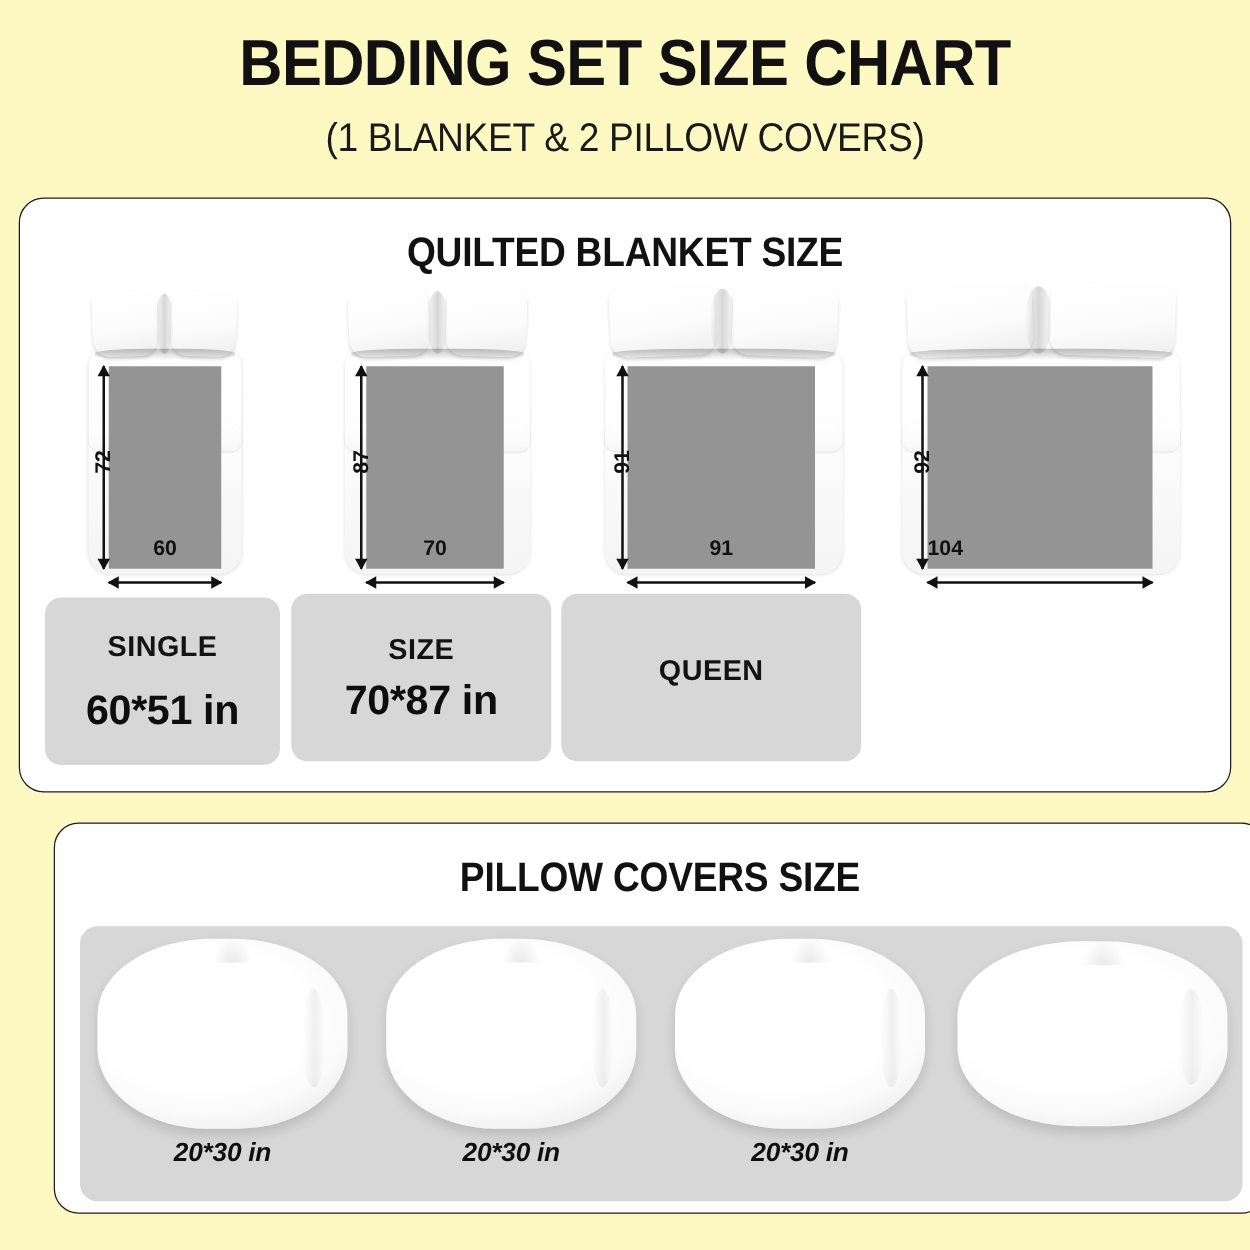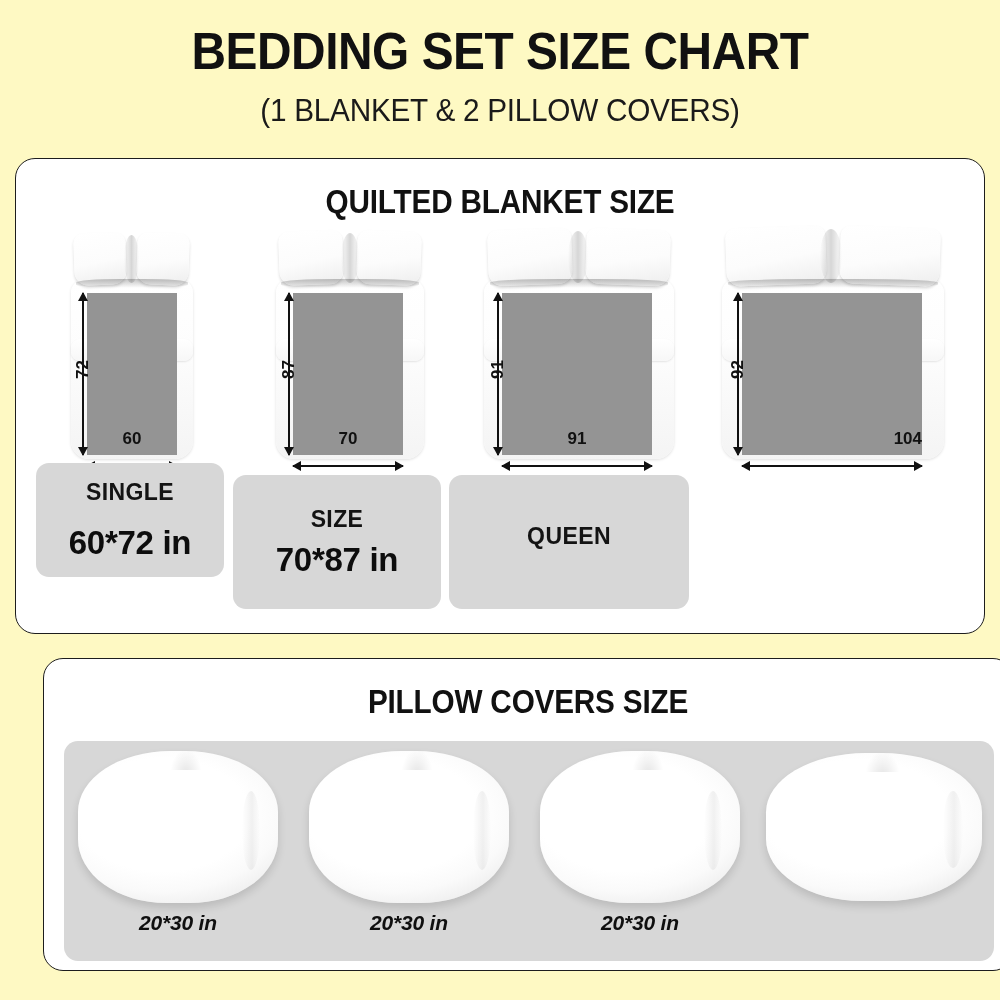--- a/index.html
+++ b/index.html
@@ -262,29 +262,29 @@
             <div class="line"></div>
               <div class="ah-top"></div>
               <div class="ah-bot"></div>
           </div>
           <div class="dim-label vertical" style="left:24px; top:140px; width:16px; text-align:center;">92</div>
           <div class="dim-h" style="left:36px; top:239px; width:180px; height:12px;">
             <div class="line"></div>
               <div class="ah-l"></div>
               <div class="ah-r"></div>
           </div>
-          <div class="dim-label" style="left:36px; top:208px; width:180px; text-align:right;">104</div>
+          <div class="dim-label" style="left:36px; top:208px; width:180px; text-align:left;">104</div>
         </div>
       </div>
 
     </div>
 
-    <div class="size-box" style="left:20px; top:304px; width:188px; height:114px;gap:10px;">
+    <div class="size-box" style="left:20px; top:319px; width:188px; height:134px;gap:10px;">
       <div class="size-name">SINGLE</div>
-      <div class="size-dim">60*72 in</div>
+      <div class="size-dim">60*51 in</div>
     </div>
     <div class="size-box" style="left:217px; top:316px; width:208px; height:134px;">
       <div class="size-name">SIZE</div>
       <div class="size-dim">70*87 in</div>
     </div>
     <div class="size-box" style="left:433px; top:316px; width:240px; height:134px;">
       <div class="size-name">QUEEN</div>
     </div>
   </div>
 

